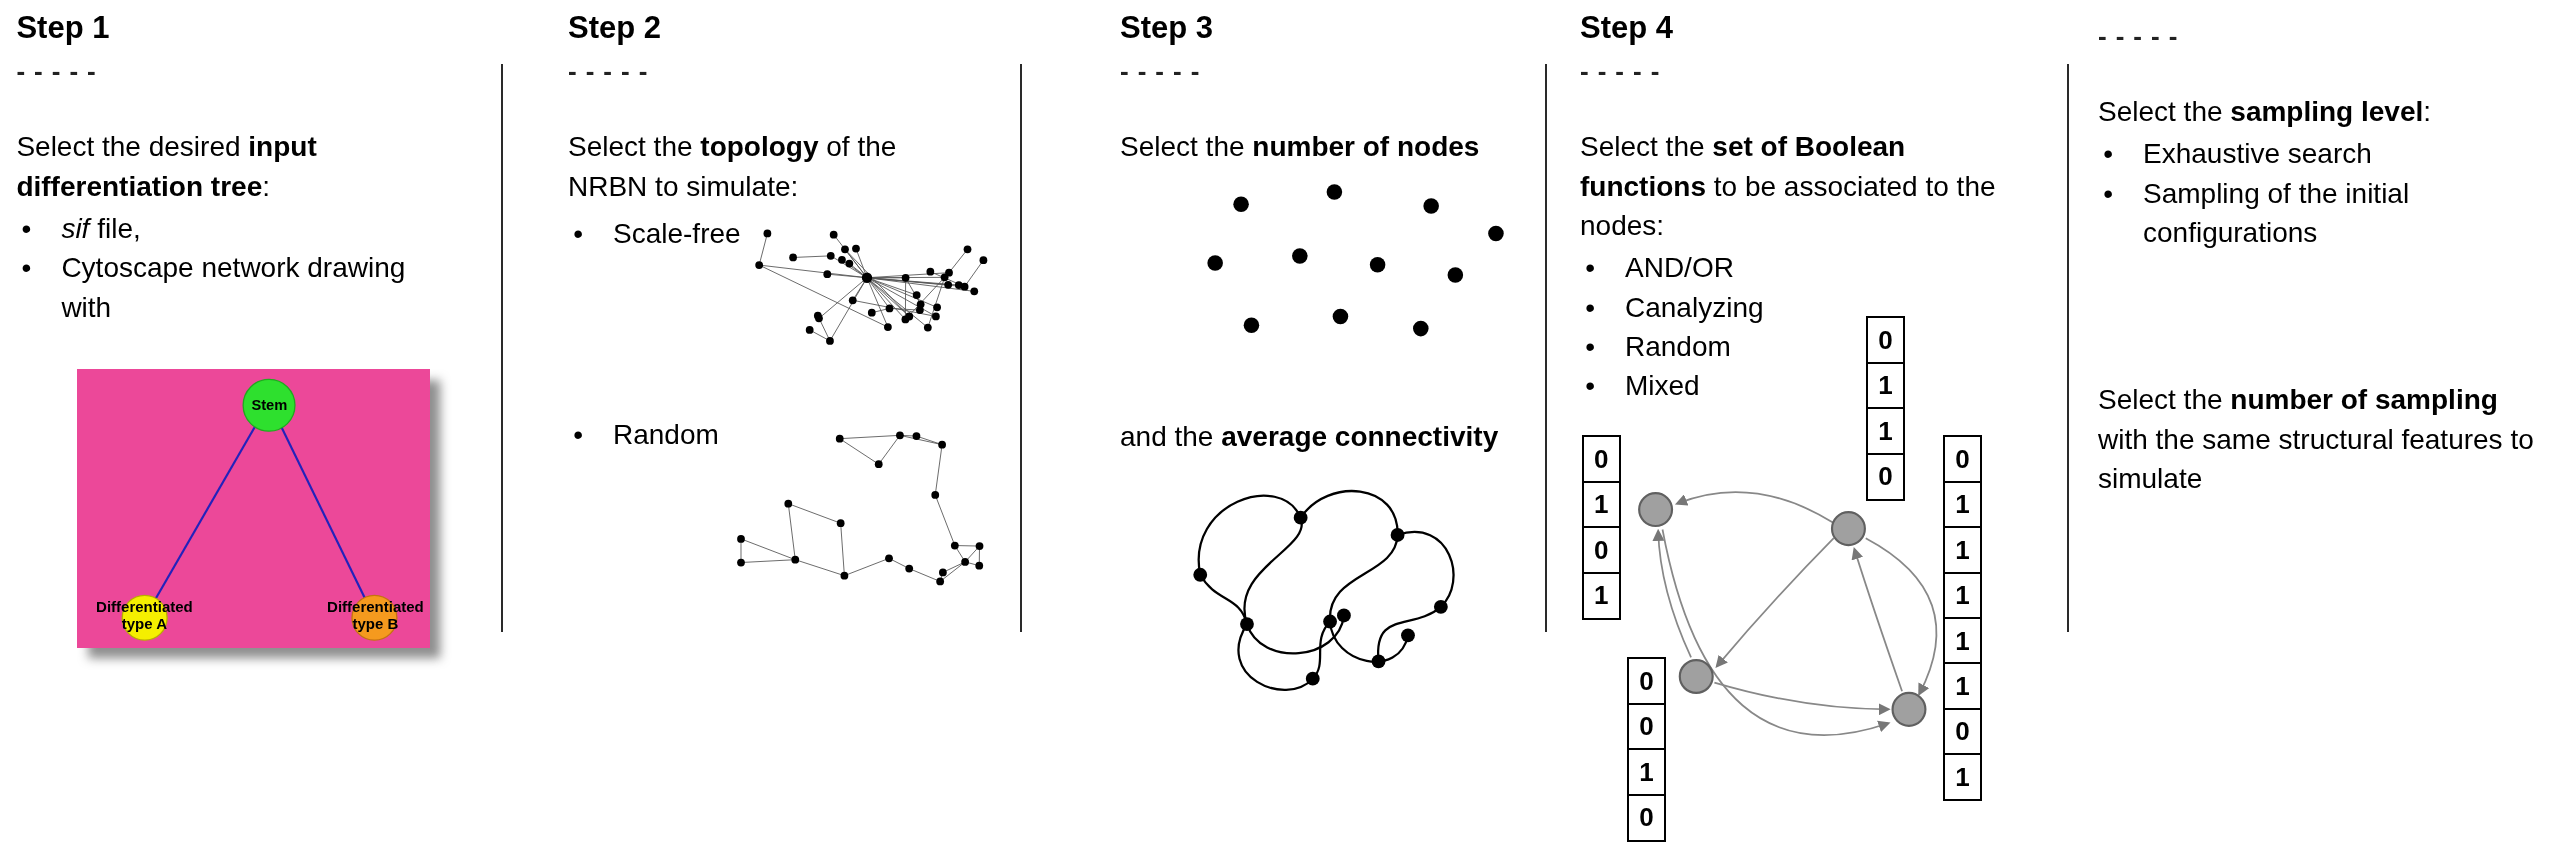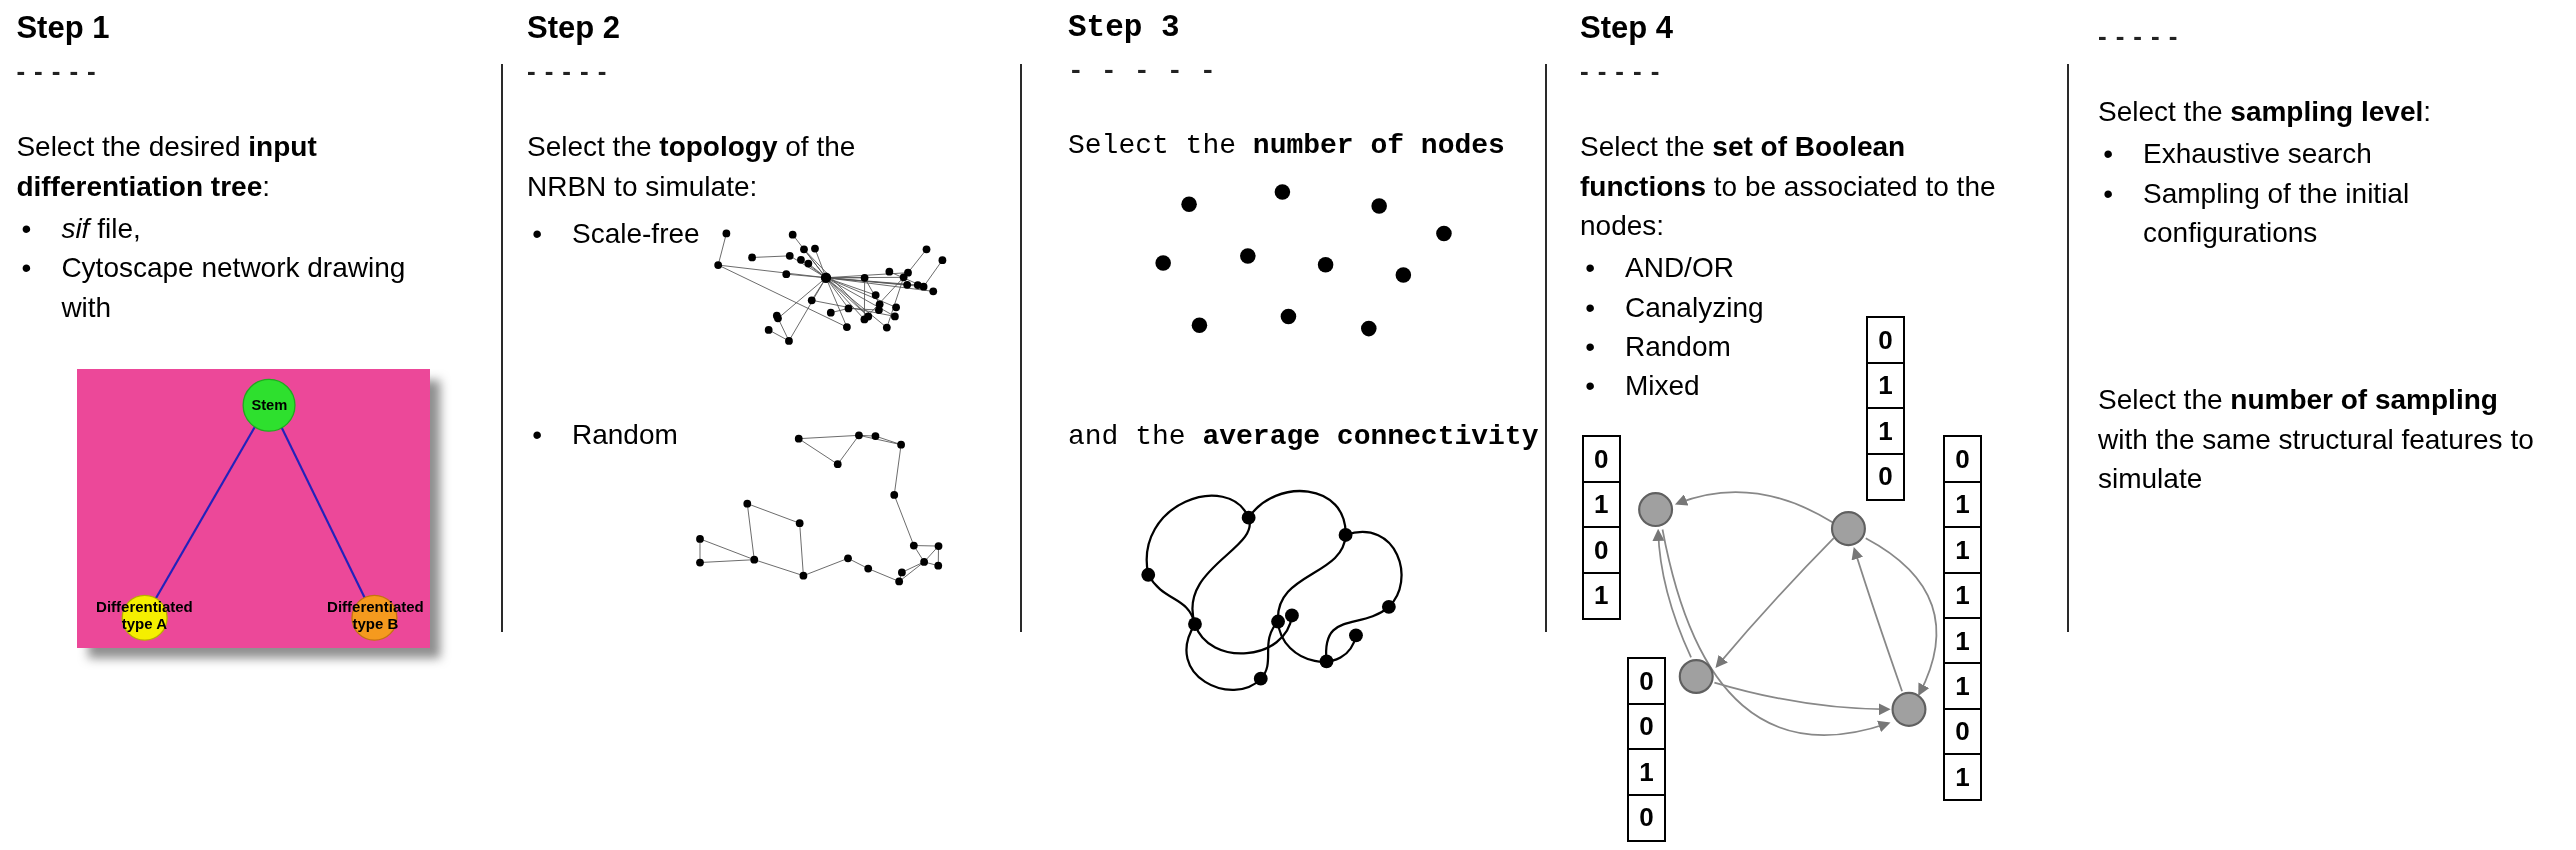--- a/index.html
+++ b/index.html
@@ -72,21 +72,21 @@
       </div>
       <div class="tree-label" style="left:298px;top:247px;">
         <div>Differentiated</div>
         <div>type B</div>
       </div>
     </div>
   </section>
 
   <div class="vline" style="left:501px;"></div>
 
-  <section class="col" style="left:527px;width:467px;">
+  <section class="col" style="left:568px;width:467px;">
     <h2 class="title">Step 2</h2>
     <div class="dashes">- - - - -</div>
     <p class="body" style="width:407px;"><span>Select the </span><b>topology</b><span> of the NRBN to simulate:</span></p>
 
     <div class="bullet abs" style="left:0;top:204px;">
       <span class="dot">•</span>
       <span class="bt">Scale-free</span>
     </div>
     <svg class="abs" style="left:169px;top:171px;" width="260" height="203" viewBox="0 0 300 235" id="sf-net">
         <line x1="150" y1="112" x2="194.6985998393005" y2="112.10561182035097" stroke="#555" stroke-width="1"></line>
@@ -219,21 +219,21 @@
         <circle cx="248.56782298235586" cy="192.17203060266192" r="4.5" fill="#000"></circle>
         <circle cx="130.32889693757934" cy="135.3225422489096" r="4.5" fill="#000"></circle>
         <circle cx="174.33805989070706" cy="67.07376323969744" r="4.5" fill="#000"></circle>
         <circle cx="77.80438711066003" cy="177.50058188685244" r="4.5" fill="#000"></circle>
         <circle cx="262.3760833439306" cy="161.13353028946256" r="4.5" fill="#000"></circle>
       </svg>
   </section>
 
   <div class="vline" style="left:1020px;"></div>
 
-  <section class="col" style="left:1068px;width:476px;font-family:Liberation Mono, monospace;">
+  <section class="col" style="left:1120px;width:476px;">
     <h2 class="title">Step 3</h2>
     <div class="dashes">- - - - -</div>
     <p class="body"><span>Select the </span><b>number of nodes</b></p>
 
     <svg class="abs" style="left:69px;top:170px;" width="372" height="216" viewBox="0 0 430 250" id="scatter">
         <circle cx="60" cy="28" r="9" fill="#000"></circle>
         <circle cx="168" cy="14" r="9" fill="#000"></circle>
         <circle cx="280" cy="30" r="9" fill="#000"></circle>
         <circle cx="355" cy="62" r="9" fill="#000"></circle>
         <circle cx="30" cy="96" r="9" fill="#000"></circle>

